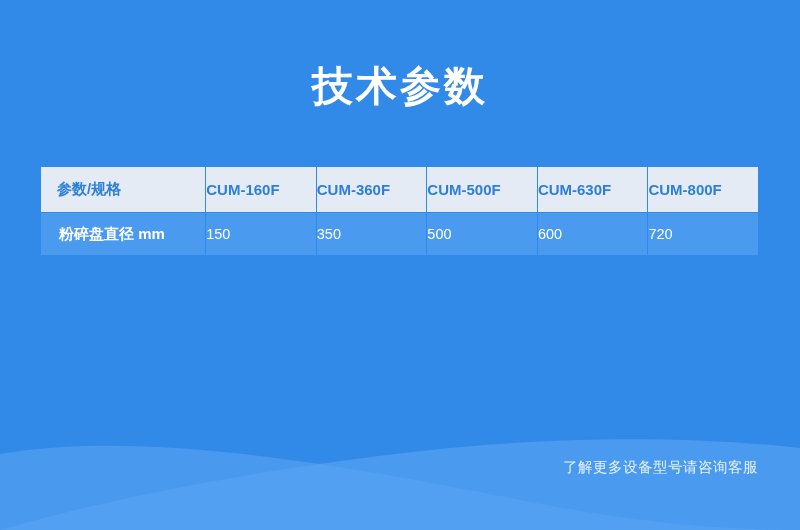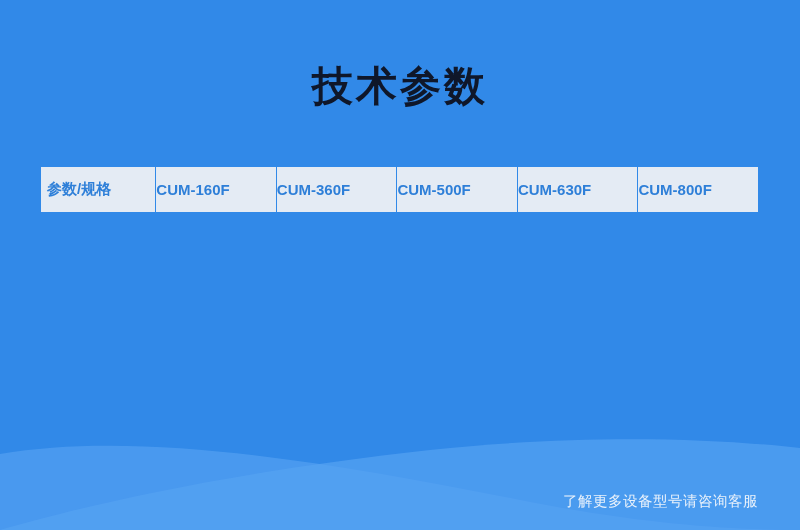--- a/index.html
+++ b/index.html
@@ -22,21 +22,21 @@
     width:800px; height:110px;
     pointer-events:none;
   }
 
   
   #page-title {
     position:absolute;
     top:62px; left:0;
     width:800px;
     text-align:center;
-    color:#0f172a;
+    color:#ffffff;
     font-size:41px;
     font-weight:bold;
     letter-spacing:3px;
     line-height:1.2;
   }
 
   
   #spec-table {
     position:absolute;
     left:40px; top:166px;
@@ -59,42 +59,41 @@
   
   #spec-table thead th {
     background:#e4ebf4;
     color:#2e7fd8;
     font-size:15px;
     font-weight:bold;
     height:45px;
   }
   #spec-table thead th.col-label {
     text-align:left;
-    padding-left:6px;
+    padding-left:16px;
   }
 
   
   #spec-table tbody td.row-label {
     text-align:left;
     padding-left:18px;
     font-weight:bold;
     font-size:15px;
     width:165px;
   }
 
   #spec-table td.col-model { width:110px; }
 
   
   #footer-note {
     position:absolute;
     right:42px; top:458px;
     color:#e8f1fb;
     font-size:14.5px;
     letter-spacing:0.5px;
-    margin-top:34px;
   }
 </style>
 </head>
 <body>
 
 <svg id="wave-layer" viewBox="0 0 800 110" preserveAspectRatio="none" xmlns="http://www.w3.org/2000/svg">
   <path d="M0,34 C140,10 330,42 520,80 C640,104 730,110 800,110 L800,110 L0,110 Z" fill="#4d9cf0" opacity="0.85"></path>
   <path d="M0,110 C90,84 230,52 430,30 C580,14 710,18 800,28 L800,110 Z" fill="#56a3f2" opacity="0.7"></path>
 </svg>
 
@@ -106,20 +105,28 @@
       <th class="col-label">参数/规格</th>
       <th class="col-model">CUM-160F</th>
       <th class="col-model">CUM-360F</th>
       <th class="col-model">CUM-500F</th>
       <th class="col-model">CUM-630F</th>
       <th class="col-model">CUM-800F</th>
     </tr>
   </thead>
   <tbody>
 
+    <tr>
+      <td class="row-label">粉碎盘直径 mm</td>
+      <td class="col-model">150</td>
+      <td class="col-model">350</td>
+      <td class="col-model">500</td>
+      <td class="col-model">600</td>
+      <td class="col-model">720</td>
+    </tr>
 
 
 
 
   </tbody>
 </table>
 
 <div id="footer-note">了解更多设备型号请咨询客服</div>
 
 </body></html>

